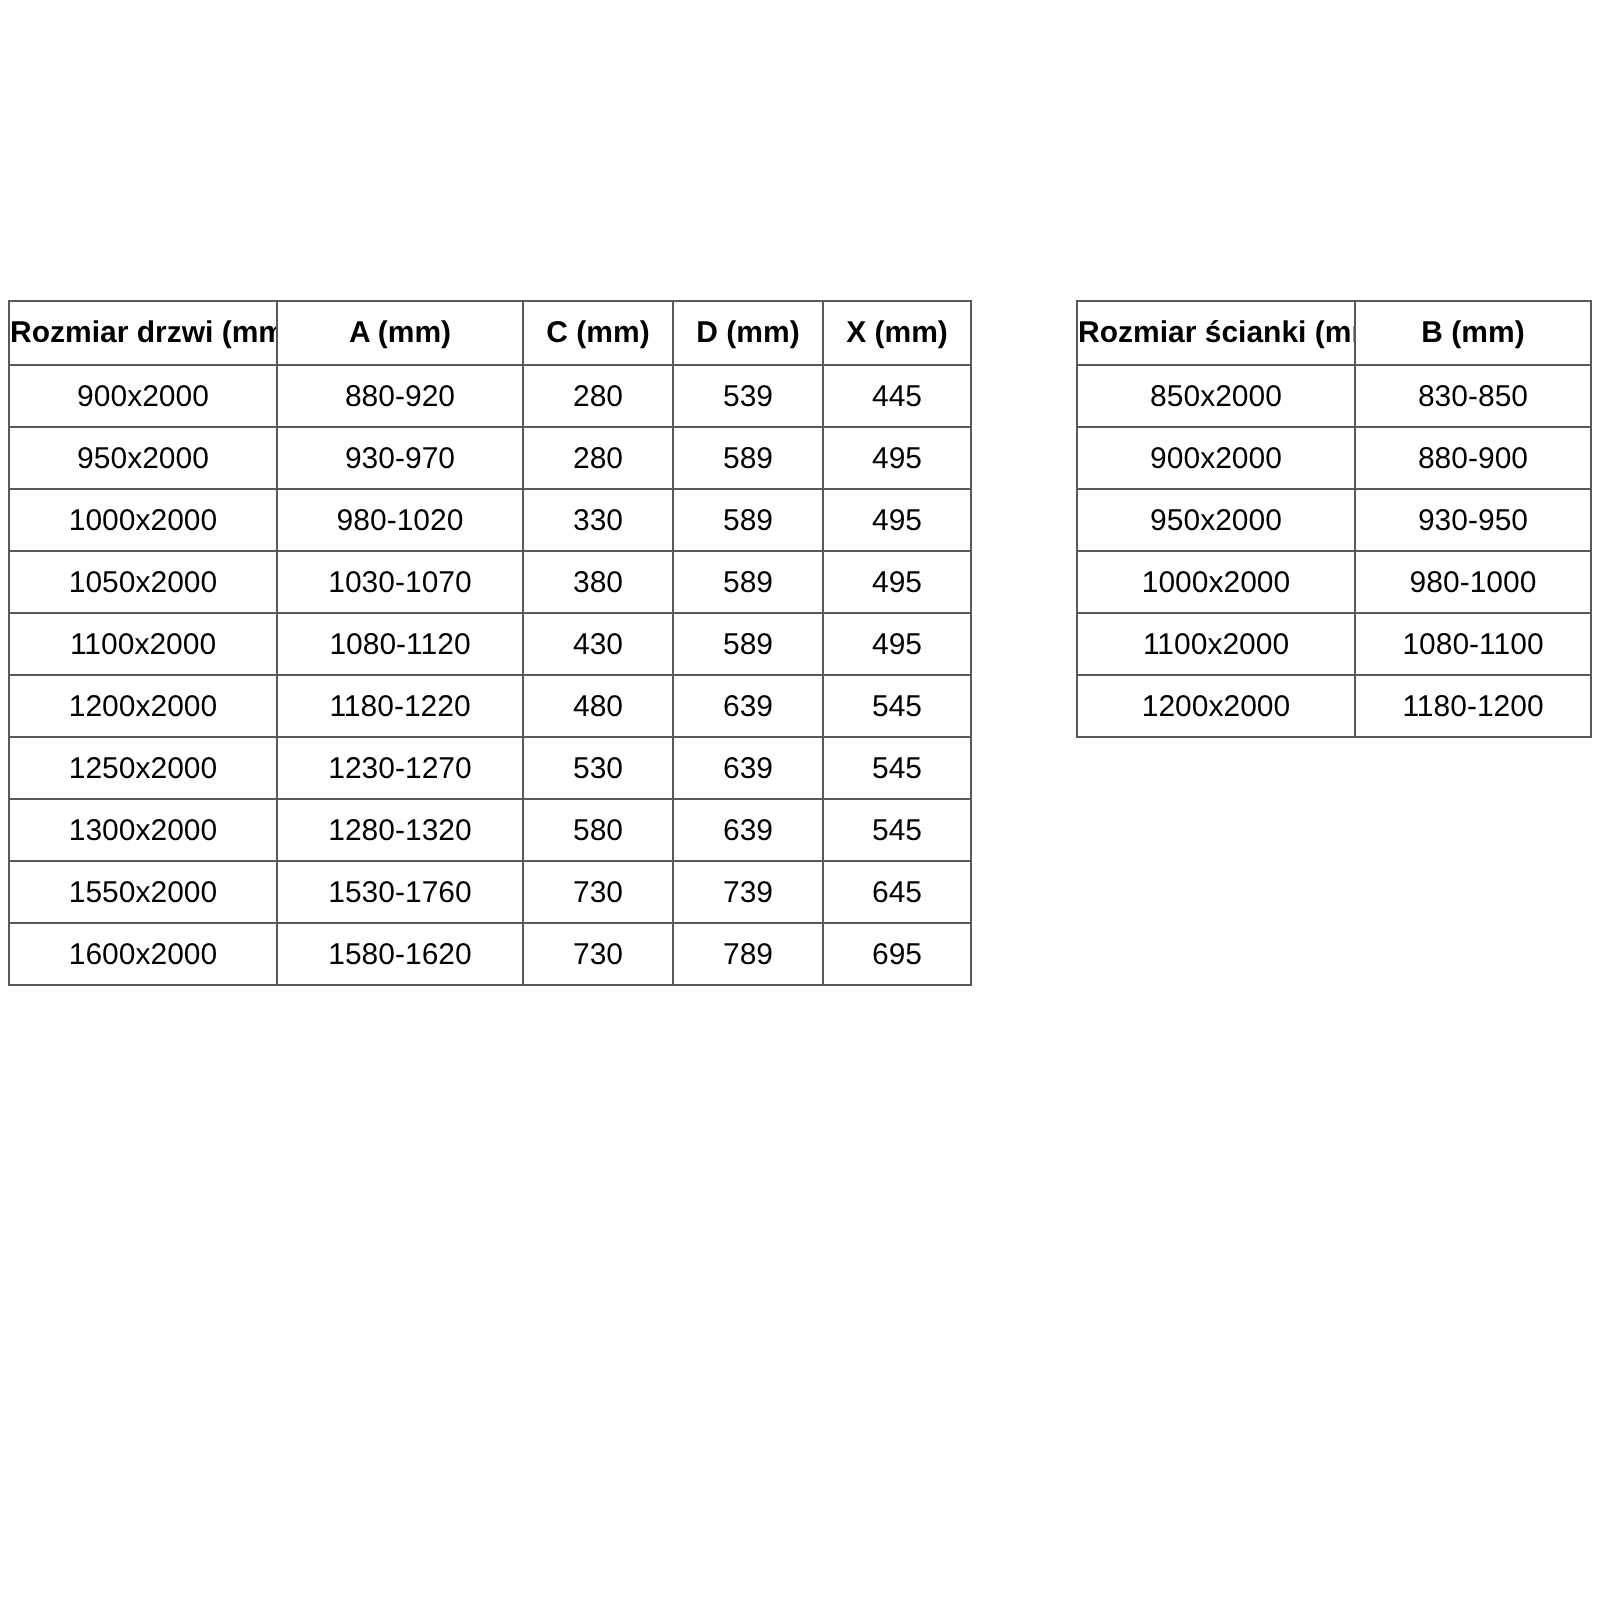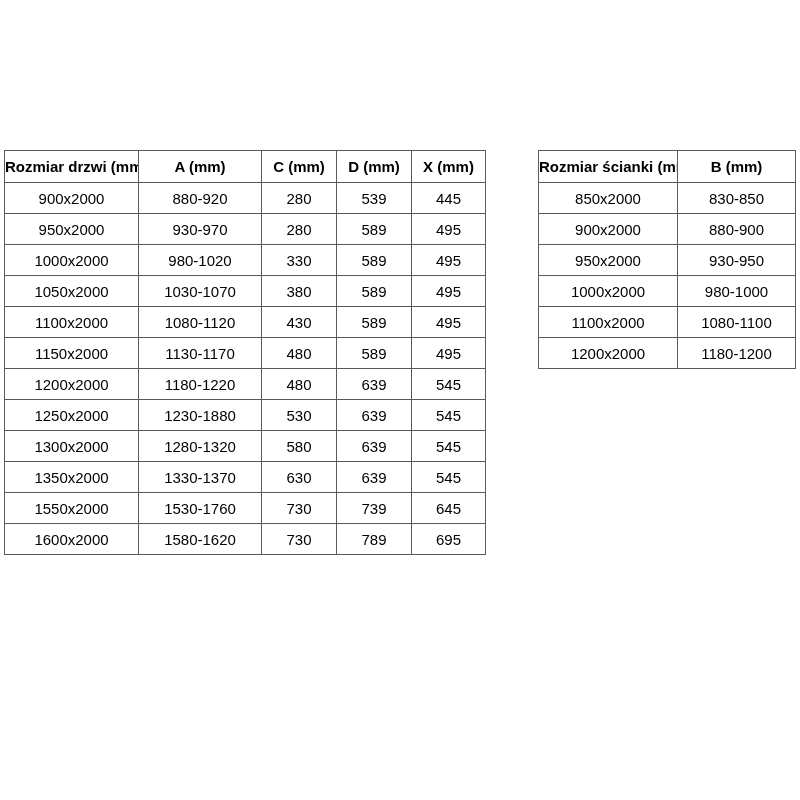--- a/index.html
+++ b/index.html
@@ -92,51 +92,37 @@
           <td>495</td>
         </tr>
         <tr>
           <td>1100x2000</td>
           <td>1080-1120</td>
           <td>430</td>
           <td>589</td>
           <td>495</td>
         </tr>
         <tr>
-          <td>1150x2000</td>
-          <td>1130-1170</td>
-          <td>480</td>
-          <td>589</td>
-          <td>495</td>
-        </tr>
-        <tr>
           <td>1200x2000</td>
           <td>1180-1220</td>
           <td>480</td>
           <td>639</td>
           <td>545</td>
         </tr>
         <tr>
           <td>1250x2000</td>
-          <td>1230-1880</td>
+          <td>1230-1270</td>
           <td>530</td>
           <td>639</td>
           <td>545</td>
         </tr>
         <tr>
           <td>1300x2000</td>
           <td>1280-1320</td>
           <td>580</td>
-          <td>639</td>
-          <td>545</td>
-        </tr>
-        <tr>
-          <td>1350x2000</td>
-          <td>1330-1370</td>
-          <td>630</td>
           <td>639</td>
           <td>545</td>
         </tr>
         <tr>
           <td>1550x2000</td>
           <td>1530-1760</td>
           <td>730</td>
           <td>739</td>
           <td>645</td>
         </tr>

